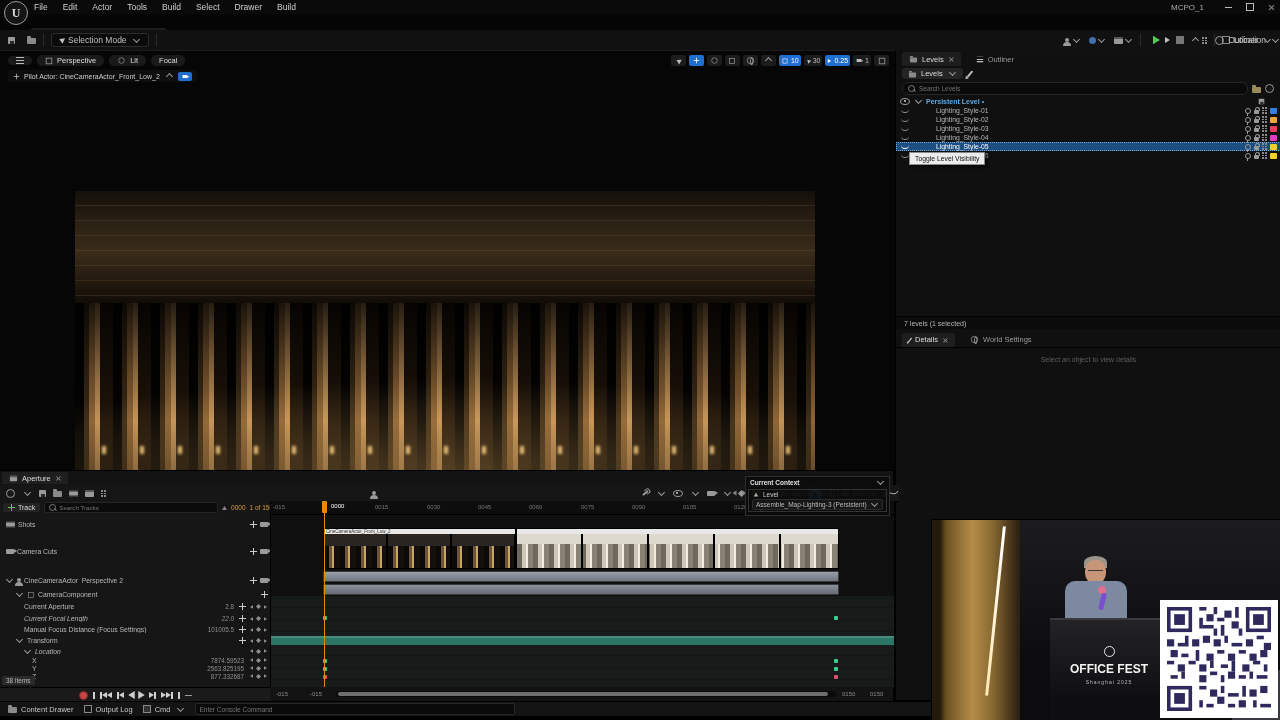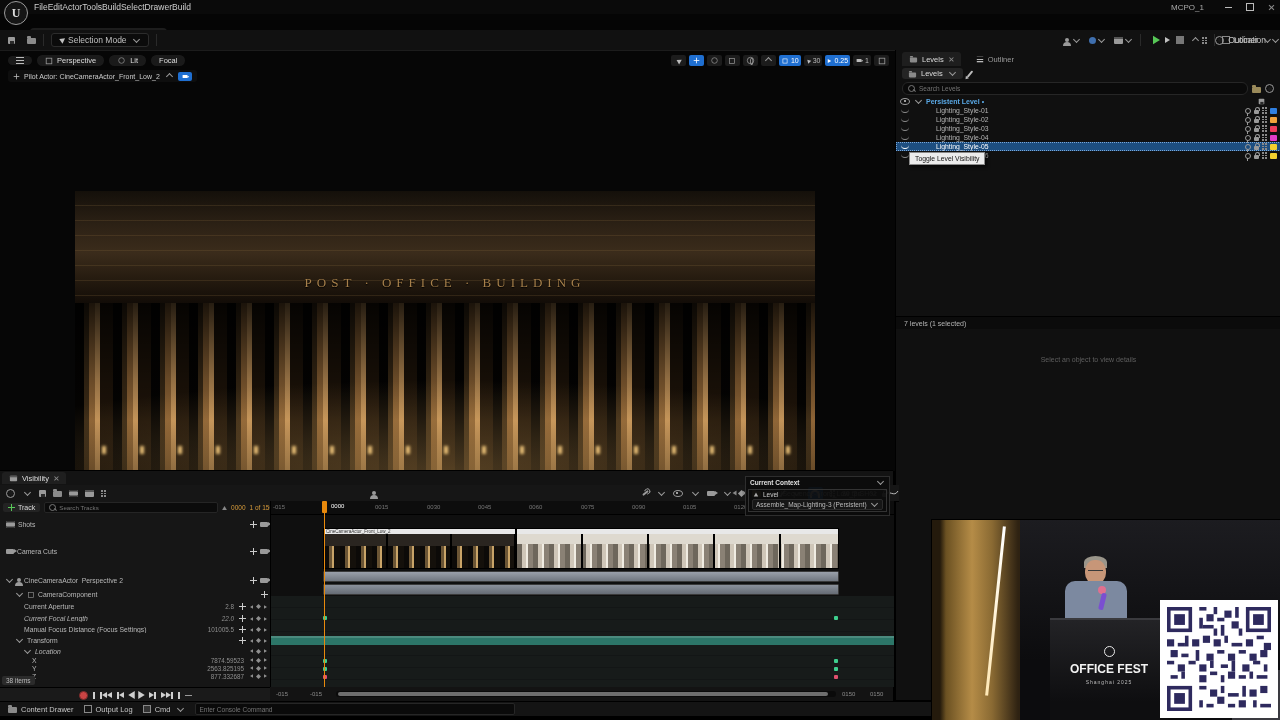--- a/index.html
+++ b/index.html
@@ -67,21 +67,21 @@
   .globe-ic{width:7px;height:7px;border:1px solid #9a9a9a;border-radius:50%;}
   .globe-ic::after{content:"";position:absolute;left:2.5px;top:0;width:2px;height:7px;border-radius:50%;border:0.5px solid #9a9a9a;}
   .bp-ic{width:7px;height:7px;border-radius:50%;background:#3f6fae;}
   .warn-tri{width:0;height:0;border-left:4px solid transparent;border-right:4px solid transparent;border-bottom:7px solid #e8a33d;}
   .blue-chip{background:#1f6fd1;border-radius:2px;display:flex;align-items:center;justify-content:center;}
 
   
   .titlebar{left:0;top:0;width:1280px;height:14px;background:#0a0a0a;}
   .logo{left:4px;top:1px;width:22px;height:22px;border-radius:50%;background:#151515;border:1px solid #9a9a9a;color:#ddd;
         display:flex;align-items:center;justify-content:center;font-size:12px;font-weight:bold;z-index:5;font-family:"Liberation Serif",serif;}
-  .menus{left:34px;top:0;height:14px;font-size:8.5px;color:#cfcfcf;}
+  .menus{left:34px;top:0;height:14px;gap:15px;font-size:8.5px;color:#cfcfcf;}
   .win-title{right:76px;top:0;height:14px;font-size:8px;color:#aaa;}
   .winbtns{right:6px;top:0;height:14px;gap:14px;}
 
   
   .projbar{left:0;top:14px;width:1280px;height:16px;background:#050505;font-size:8.5px;}
   .lvltab{left:30px;top:14px;height:16px;background:#1d1d1d;border-radius:4px 4px 0 0;padding:0 8px;gap:4px;}
   .projitems{left:215px;top:14px;height:16px;gap:6px;color:#c5c5c5;}
 
   
   .maintb{left:0;top:30px;width:1280px;height:20px;background:#111;border-bottom:1px solid #000;font-size:8.5px;}
@@ -296,21 +296,20 @@
     <div class="flex" style="position:absolute;right:8px;gap:4px;">
       <span class="ic gear-ic"></span>
       <span>Outliner</span>
       <span class="ic chev"></span>
     </div>
   </div>
 
   <div class="abs viewport">
     <div class="abs building">
       <div class="entab"></div>
-      <div class="sign">POST · OFFICE · BUILDING</div>
       <div class="colon"></div>
       <div class="lamps"></div>
       <div class="steps"></div>
     </div>
 
     <div class="abs vp-pills flex">
       <div class="vp-pill">
           <span class="ic hamb"></span>
         </div>
       <div class="vp-pill">
@@ -475,27 +474,38 @@
         <span class="ic link-ic"></span>
         <span class="ic lock-ic"></span>
         <span class="ic dots6"></span>
         <span class="chip" style="background:#f2cf2e;"></span>
       </div>
     </div>
     <div class="abs tooltip">Toggle Level Visibility</div>
 
     <div class="abs lvl-status">7 levels (1 selected)</div>
 
+    <div class="abs rtabs dtabs flex">
+      <div class="rtab">
+        <span class="ic pencil" style="transform:scale(.7) rotate(40deg);"></span>
+        <span>Details</span>
+        <span class="ic xmark" style="transform:scale(.8);"></span>
+      </div>
+      <div class="rtab ghost">
+        <span class="ic globe-ic" style="transform:scale(.8);"></span>
+        <span>World Settings</span>
+      </div>
+    </div>
     <div class="abs dempty">Select an object to view details</div>
   </div>
 
   <div class="abs seq">
     <div class="abs seqtab flex">
       <span class="ic clapper" style="transform:scale(.8);"></span>
-      <span>Visibility</span>
+      <span>Aperture</span>
       <span class="ic xmark" style="transform:scale(.8);"></span>
     </div>
     <div class="abs seqtb flex">
       <span class="grp">
           <span class="ic gear-ic"></span>
           <span class="ic chev"></span>
         </span>
       <span class="ic floppy"></span>
       <span class="ic folder-ic grey"></span>
       <span class="ic film-ic"></span>

